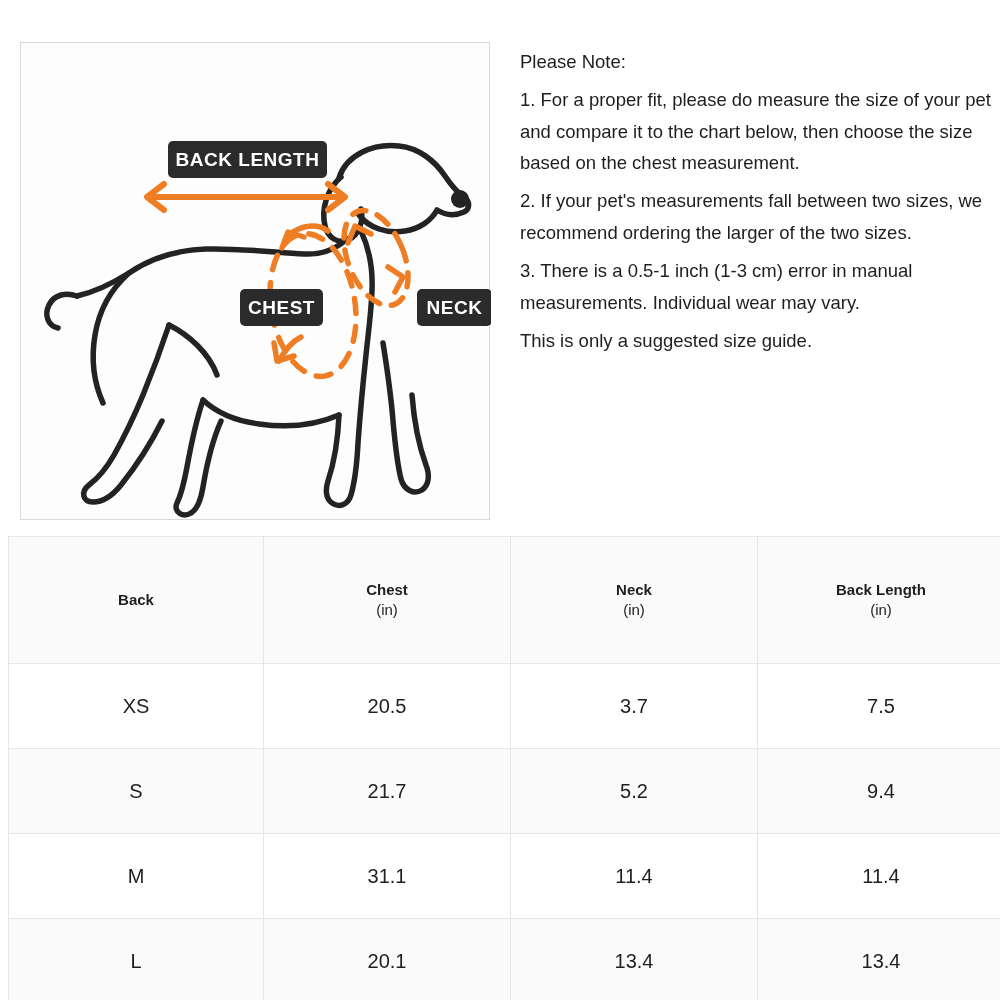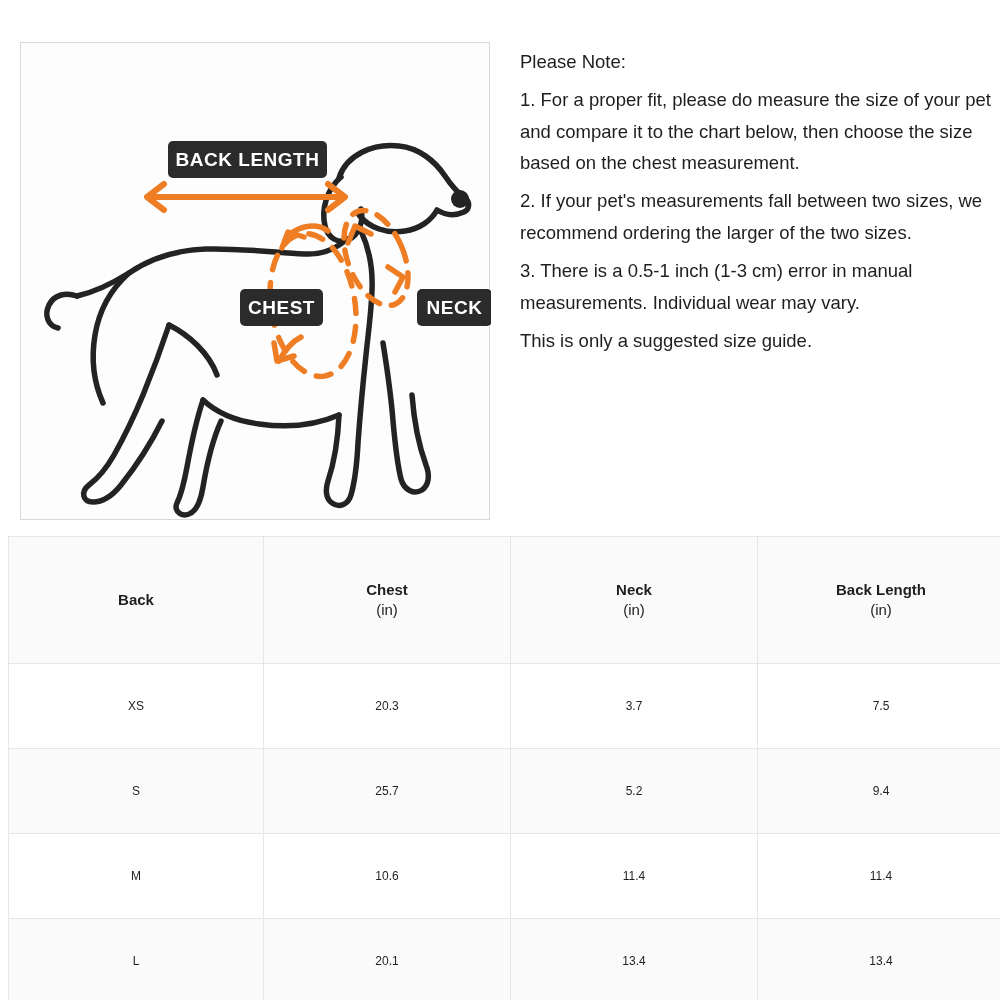--- a/index.html
+++ b/index.html
@@ -80,21 +80,21 @@
   }
   .size-table thead th {
     height: 124px;
     font-size: 15px;
     font-weight: bold;
     background: #fafafa;
     line-height: 1.35;
   }
   .size-table tbody td {
     height: 82px;
-    font-size: 12px;
+    font-size: 20px;
     font-weight: normal;
   }
   .size-table tbody tr:nth-child(odd) { background: #ffffff; }
   .size-table tbody tr:nth-child(even) { background: #fafafa; }
 
   .col-size { width: 252px; }
   .col-std  { width: 244px; }
 
   .unit { font-weight: normal; display: block; }
 </style>
@@ -210,33 +210,33 @@
         </th>
         <th class="col-std">
           <span>Back Length</span>
           <span class="unit">(in)</span>
         </th>
       </tr>
     </thead>
     <tbody>
       <tr>
         <td>XS</td>
-        <td>20.3</td>
+        <td>20.5</td>
         <td>3.7</td>
         <td>7.5</td>
       </tr>
       <tr>
         <td>S</td>
-        <td>25.7</td>
+        <td>21.7</td>
         <td>5.2</td>
         <td>9.4</td>
       </tr>
       <tr>
         <td>M</td>
-        <td>10.6</td>
+        <td>31.1</td>
         <td>11.4</td>
         <td>11.4</td>
       </tr>
       <tr>
         <td>L</td>
         <td>20.1</td>
         <td>13.4</td>
         <td>13.4</td>
       </tr>
     </tbody>

